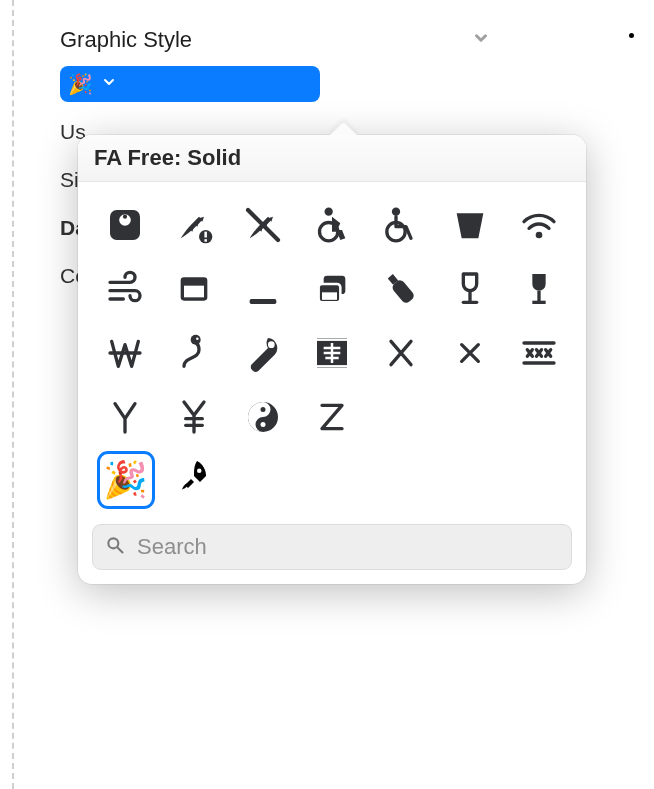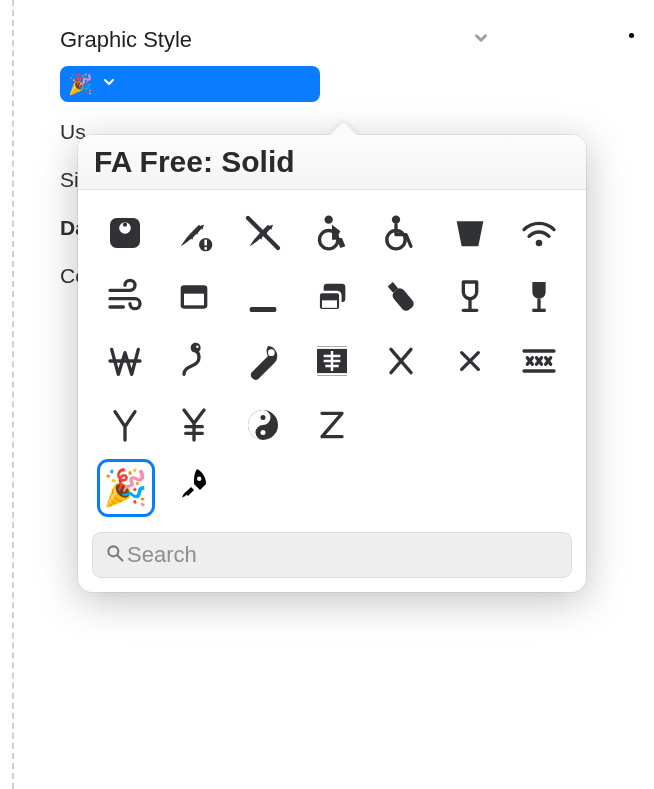--- a/index.html
+++ b/index.html
@@ -127,21 +127,21 @@
   .popover-header {
     background: linear-gradient(#fcfcfc,#f4f4f4);
     border-bottom: 1px solid #e5e5e5;
     border-top-left-radius: 14px;
     border-top-right-radius: 14px;
     padding: 10px 16px 10px 16px;
     position: relative;
     z-index: 1;
   }
   .popover-title {
-    font-size: 30px;
+    font-size: 22px;
     font-weight: 700;
     color: #2a2a2a;
   }
 
   .icon-grid {
     display: grid;
     grid-template-columns: repeat(7, 1fr);
     gap: 14px 14px;
     padding: 18px 20px 10px 20px;
   }
@@ -191,20 +191,21 @@
 
   .search-wrap {
     margin: 0 14px;
     background: #eeeeef;
     border: 1px solid #dcdcdd;
     border-radius: 9px;
     height: 44px;
     display: flex;
     align-items: center;
     padding: 0 12px;
+    gap: 10px;
   }
   .search-wrap svg {
     width: 20px;
     height: 20px;
     color: #7a7a7a;
   }
   .search-input {
     border: none;
     outline: none;
     background: transparent;

